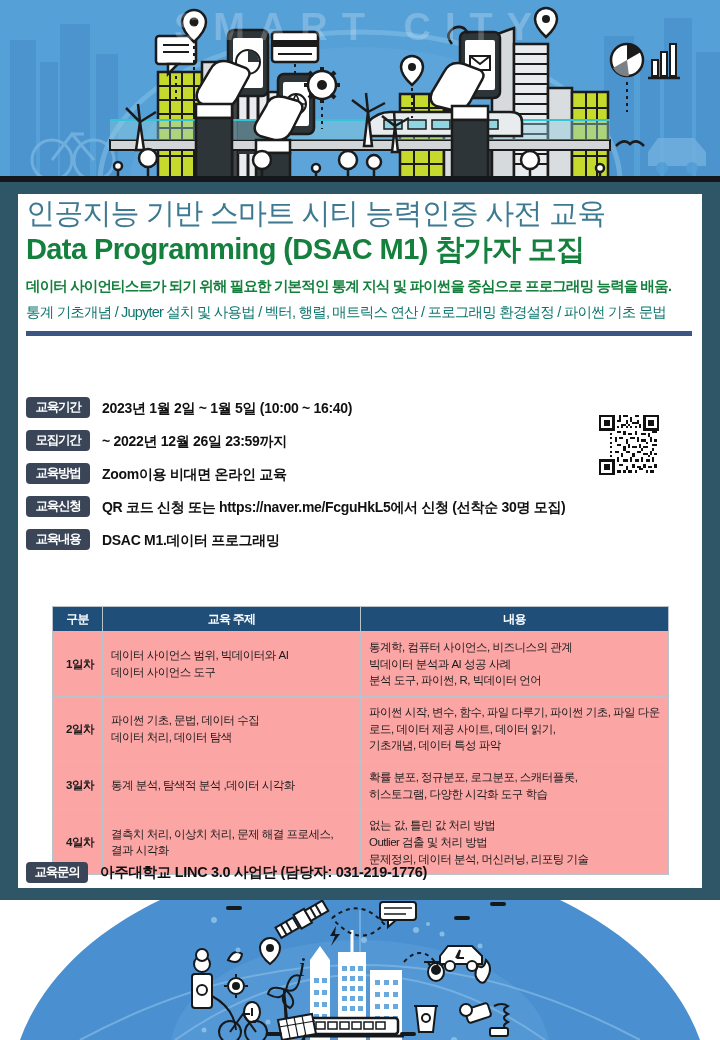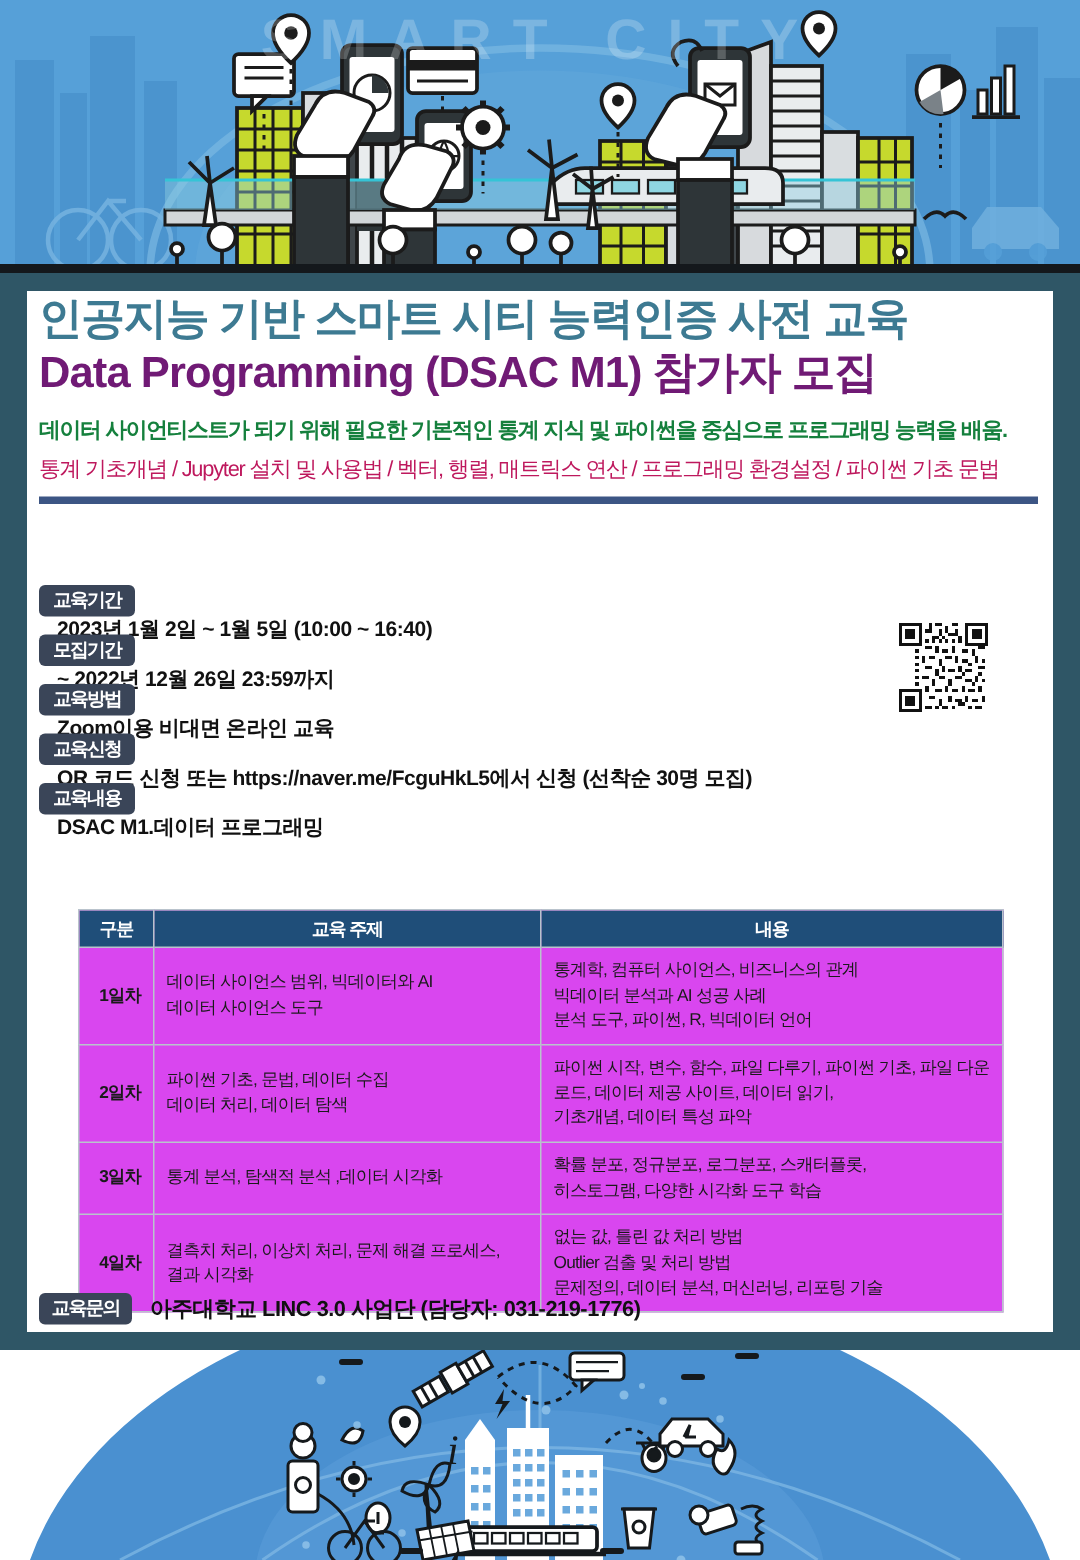--- a/index.html
+++ b/index.html
@@ -65,69 +65,68 @@
   }
 
   
   .content {
     position: absolute;
     left: 26px; top: 196px;
     width: 668px;
   }
   .title-1 {
     font-size: 29px;
-    font-weight: bold;
+    font-weight: normal;
     color: #3d7a92;
     letter-spacing: -0.8px;
     line-height: 1.18;
     white-space: nowrap;
   }
   .title-2 {
     font-size: 29px;
     font-weight: bold;
-    color: #701a75;
+    color: #15803d;
     letter-spacing: -0.6px;
     line-height: 1.18;
     margin-top: 2px;
     white-space: nowrap;
   }
   .subtitle-1 {
     margin-top: 11px;
     font-size: 14.5px;
     font-weight: bold;
     color: #15803d;
     letter-spacing: -0.85px;
     white-space: nowrap;
   }
   .subtitle-2 {
     margin-top: 7px;
     font-size: 14.5px;
-    color: #be185d;
+    color: #0f766e;
     letter-spacing: -0.8px;
     white-space: nowrap;
   }
   .rule {
     margin-top: 9px;
     width: 666px;
     height: 5px;
     background: #3c5584;
   }
 
   
   .info-list {
     position: absolute;
     left: 26px; top: 390px;
     width: 668px;
   }
   .info-row {
     display: flex;
-    align-items: flex-start;
+    align-items: flex-end;
     height: 28px;
     margin-bottom: 5px;
-    flex-direction: column;
   }
   .info-badge {
     flex: 0 0 auto;
     width: 64px;
     height: 21px;
     background: #3a4558;
     border-radius: 4px;
     color: #ffffff;
     font-size: 12.5px;
     font-weight: bold;
@@ -160,21 +159,21 @@
   }
   .qr svg { display: block; }
 
   
   .schedule {
     position: absolute;
     left: 52px; top: 606px;
     width: 616px;
     border-collapse: collapse;
     table-layout: fixed;
-    background: #d946ef;
+    background: #fca5a5;
     padding-left: 13px;
   }
   .schedule th {
     background: #1f4e79;
     color: #ffffff;
     font-size: 12px;
     font-weight: bold;
     letter-spacing: -0.8px;
     height: 24px;
     border: 1px solid #b9c3cc;

